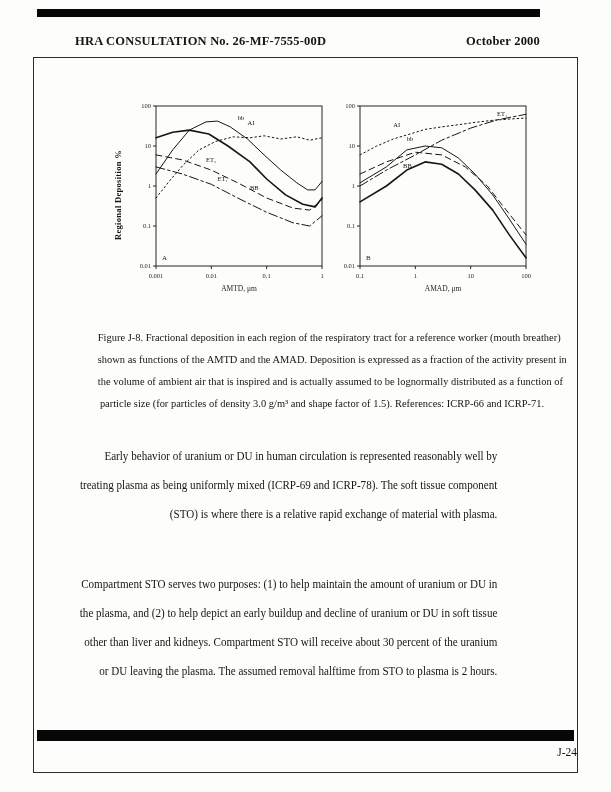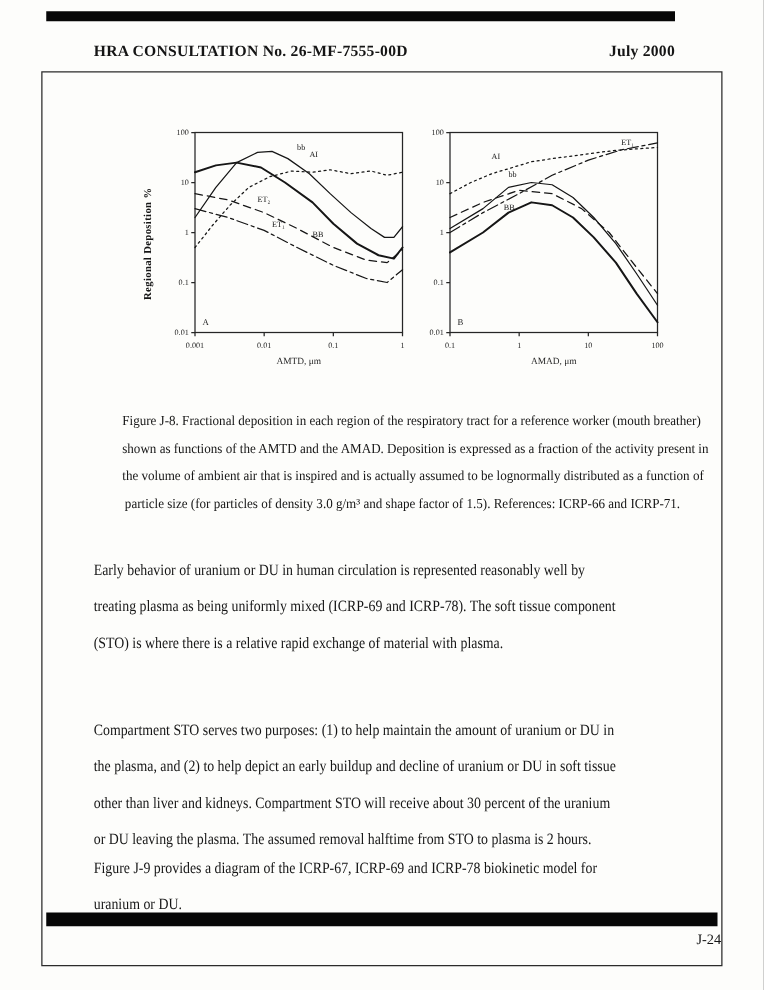--- a/index.html
+++ b/index.html
@@ -23,39 +23,39 @@
     transform: rotate(-90deg); font-size: 8.5px; font-weight: 700;
     text-align: center; letter-spacing: .3px;
   }
   .charts { position: absolute; left: 28px; top: 0; display: flex; gap: 8px; }
   .chart { width: 196px; height: 196px; }
   svg text { font-family: "Liberation Serif", serif; }
 
   .cap { position: absolute; left: 52px; top: 268px; width: 472px; text-align: center; font-size: 11px; line-height: 22px; }
   .cap div { white-space: nowrap; transform: scaleX(.95); transform-origin: 50% 50%; }
 
-  .body-text { position: absolute; left: 41px; width: 480px; font-size: 12.6px; line-height: 29px; }
+  .body-text { position: absolute; left: 41px; width: 480px; font-size: 12.6px; line-height: 29px; text-align: right; }
   .body-text div { white-space: nowrap; transform: scaleX(.88); transform-origin: 0 50%; }
   .p1 { top: 384px; }
   .p2 { top: 492px; margin-top: 20px; }
   .p3 { top: 622px; }
 
   .botbar { position: absolute; left: 3px; top: 672px; width: 537px; height: 11px; background: #070707; }
   .footer { position: absolute; left: 0; top: 688px; width: 543px; text-align: right; font-size: 11.5px; }
 </style>
 </head>
 <body>
 
 <div class="page">
 
   <div class="topbar"></div>
 
   <div class="hdr">
     <span>HRA CONSULTATION No. 26-MF-7555-00D</span>
-    <span>July 2000</span>
+    <span>October 2000</span>
   </div>
 
   <div class="box">
 
     <div class="fig">
       <div class="ylab">Regional Deposition %</div>
       <div class="charts">
         <div class="chart"><svg xmlns="http://www.w3.org/2000/svg" width="196" height="196">
               <rect x="24" y="8" width="166" height="160" fill="none" stroke="#262626" stroke-width="1"></rect>
               <line x1="24" y1="168" x2="24" y2="171" stroke="#262626"></line>
@@ -137,22 +137,18 @@
       <div>(STO) is where there is a relative rapid exchange of material with plasma.</div>
     </div>
 
     <div class="body-text p2">
       <div>Compartment STO serves two purposes:  (1) to help maintain the amount of uranium or DU in</div>
       <div>the plasma, and (2) to help depict an early buildup and decline of uranium or DU in soft tissue</div>
       <div>other than liver and kidneys.  Compartment STO will receive about 30 percent of the uranium</div>
       <div>or DU leaving the plasma.  The assumed removal halftime from STO to plasma is 2 hours.</div>
     </div>
 
-    <div class="body-text p3">
-      <div>Figure J-9 provides a diagram of the ICRP-67, ICRP-69 and ICRP-78 biokinetic model for</div>
-      <div>uranium or DU.</div>
-    </div>
 
     <div class="botbar"></div>
     <div class="footer">J-24</div>
 
   </div>
 </div>
 
 </body></html>

